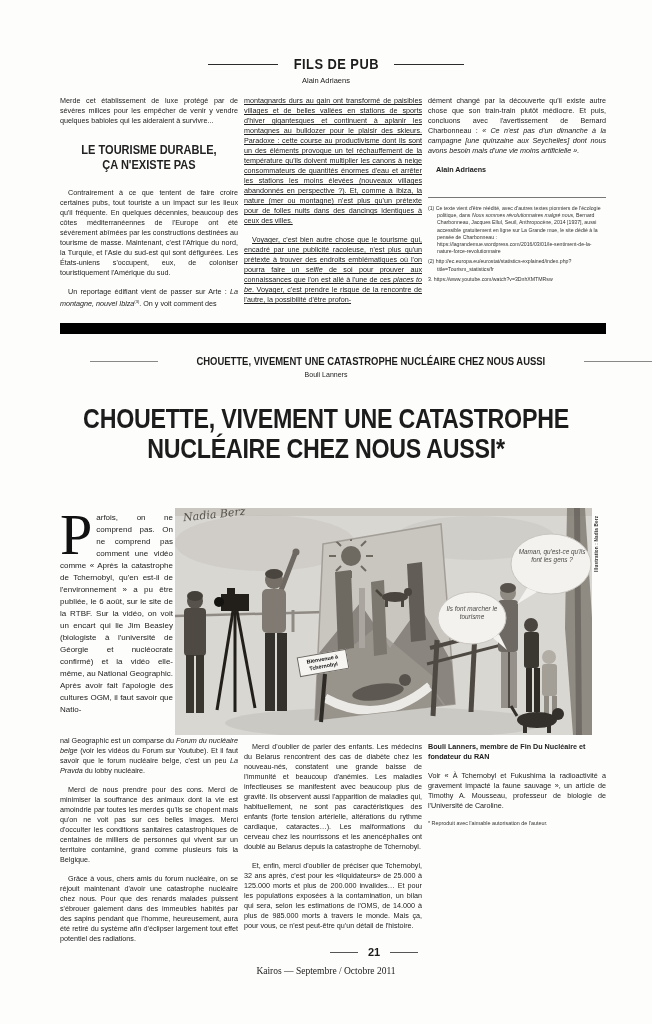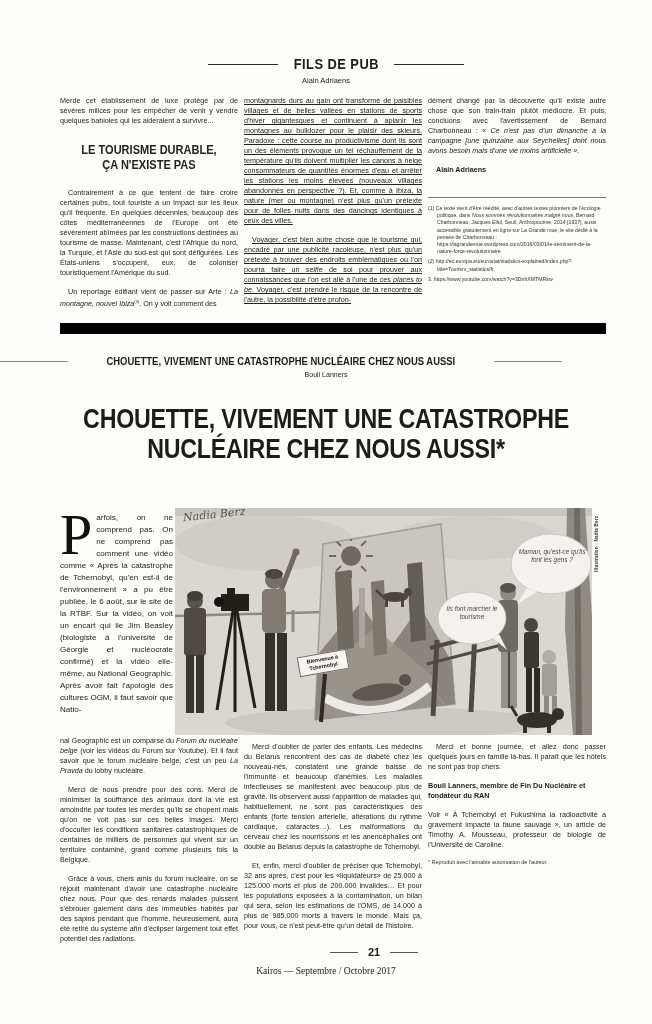--- a/index.html
+++ b/index.html
@@ -22,21 +22,21 @@
   .sig{font-weight:700;margin-top:3px;text-indent:8px;}
   .fn-rule{border-top:1px solid #777;margin-top:22px;width:178px;}
   .footnotes{margin-top:7px;font-size:5.2px;line-height:7.2px;color:#333;text-align:left;}
   .footnotes p{margin:0 0 3px 0;padding-left:9px;text-indent:-9px;}
   .it{font-style:italic;}
   sup{font-size:4px;}
   
   .divider-bar{position:absolute;left:60px;top:323px;width:546px;height:11px;background:#000;}
   
   .kicker{position:absolute;left:0;top:355px;width:652px;text-align:center;}
-  .kick-row{display:flex;justify-content:flex-start;align-items:center;}
+  .kick-row{display:flex;justify-content:flex-end;align-items:center;}
   .kick-rule{width:68px;border-top:1px solid #888;}
   .kick-title{padding:0 10px;font-size:11px;font-weight:700;transform:scaleX(.86);white-space:nowrap;}
   .kick-author{font-size:7px;margin-top:4px;}
   
   .headline{position:absolute;left:0;top:404px;width:652px;text-align:center;font-weight:700;
             font-size:27px;line-height:30px;transform:scaleX(.86);letter-spacing:-.3px;}
   .headline span{display:block;}
   
   .narrowcol{position:absolute;left:60px;top:512px;width:113px;font-size:8px;line-height:12px;text-align:justify;color:#222;}
   .dropcap{float:left;font-family:"Liberation Serif",serif;font-size:58px;line-height:46px;padding-right:4px;color:#111;}
@@ -270,26 +270,25 @@
     <p class="indent">Merci de nous prendre pour des cons. Merci de minimiser la souffrance des animaux dont la vie est amoindrie par toutes les merdes qu'ils se chopent mais qu'on ne voit pas sur ces belles images. Merci d'occulter les conditions sanitaires catastrophiques de centaines de milliers de personnes qui vivent sur un territoire contaminé, grand comme plusieurs fois la Belgique.</p>
     <p class="indent">Grâce à vous, chers amis du forum nucléaire, on se réjouit maintenant d'avoir une catastrophe nucléaire chez nous. Pour que des renards malades puissent s'ébrouer gaiement dans des immeubles habités par des sapins pendant que l'homme, heureusement, aura été retiré du système afin d'éclipser largement tout effet potentiel des radiations.</p>
   </div>
 
   <div class="col a2c2">
     <p class="indent">Merci d'oublier de parler des enfants. Les médecins du Belarus rencontrent des cas de diabète chez les nouveau-nés, constatent une grande baisse de l'immunité et beaucoup d'anémies. Les maladies infectieuses se manifestent avec beaucoup plus de gravité. Ils observent aussi l'apparition de maladies qui, habituellement, ne sont pas caractéristiques des enfants (forte tension artérielle, altérations du rythme cardiaque, cataractes…). Les malformations du cerveau chez les nourrissons et les anencéphalies ont doublé au Belarus depuis la catastrophe de Tchernobyl.</p>
     <p class="indent">Et, enfin, merci d'oublier de préciser que Tchernobyl, 32 ans après, c'est pour les «liquidateurs» de 25.000 à 125.000 morts et plus de 200.000 invalides… Et pour les populations exposées à la contamination, un bilan qui sera, selon les estimations de l'OMS, de 14.000 à plus de 985.000 morts à travers le monde. Mais ça, pour vous, ce n'est peut-être qu'un détail de l'histoire.</p>
   </div>
 
   <div class="col a2c3">
-    <p class="indent">Merci et bonne journée, et allez donc passer quelques jours en famille là-bas. Il paraît que les hôtels ne sont pas trop chers.</p>
     <p class="byline">Bouli Lanners, membre de Fin Du Nucléaire et fondateur du RAN</p>
     <p>Voir « À Tchernobyl et Fukushima la radioactivité a gravement impacté la faune sauvage », un article de Timothy A. Mousseau, professeur de biologie de l'Université de Caroline.</p>
     <p class="tiny-note">* Reproduit avec l'aimable autorisation de l'auteur.</p>
   </div>
 
   <div class="footer-page">
     <div class="pg-rule"></div>
     <div class="pg-num">21</div>
     <div class="pg-rule"></div>
   </div>
-  <div class="footer-journal">Kairos — Septembre / Octobre 2017</div>
+  <div class="footer-journal">Kairos — Septembre / Octobre 2011</div>
 
 </div>
 
 </body></html>

